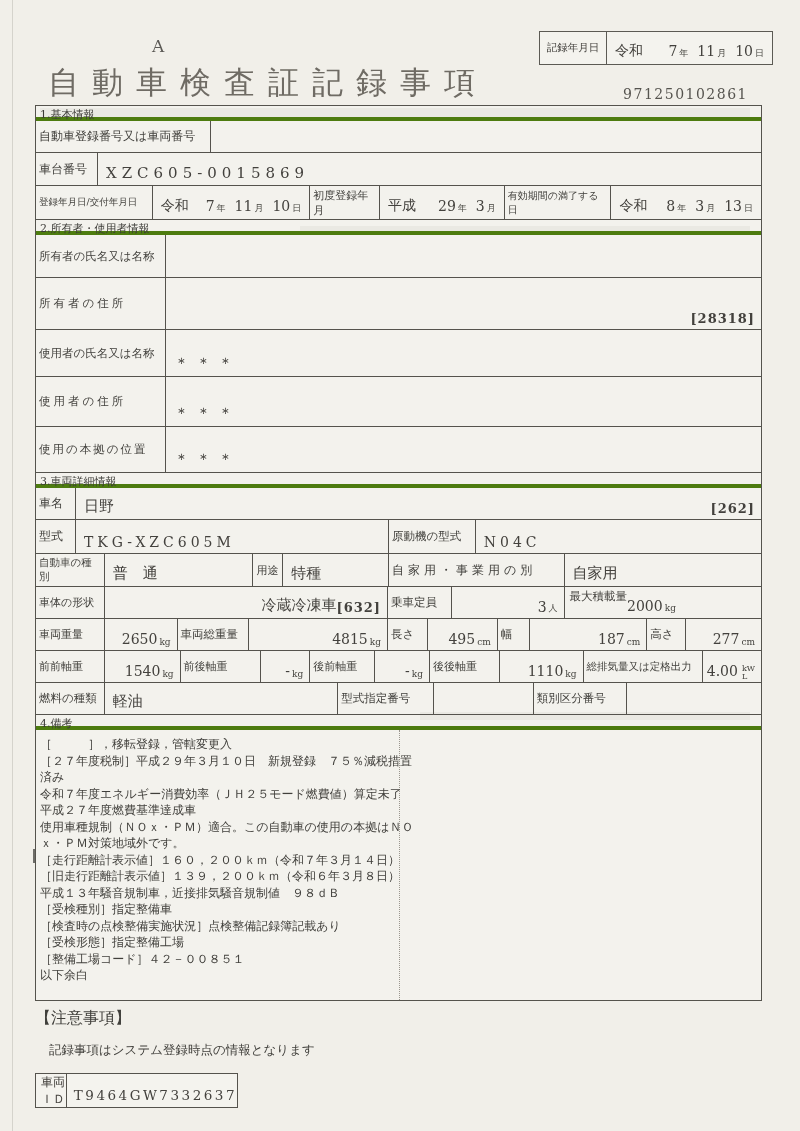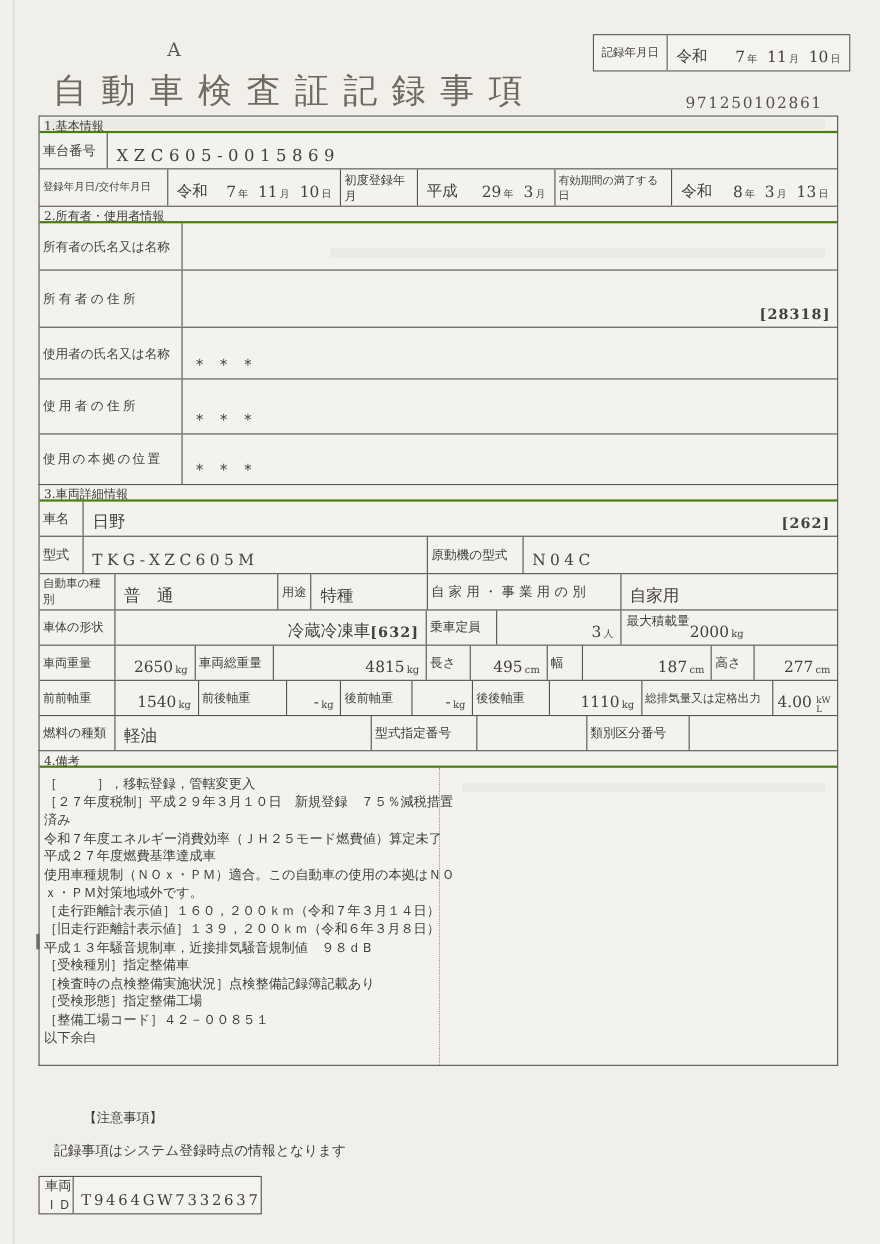--- a/index.html
+++ b/index.html
@@ -19,21 +19,21 @@
   
   .class-mark{position:absolute;left:152px;top:36px;font-size:17px;color:#5b5955;}
   .doc-title{position:absolute;left:48px;top:62px;font-size:31px;letter-spacing:13px;color:#6f6b64;white-space:nowrap;}
   .doc-number{position:absolute;left:600px;top:86px;width:148px;text-align:right;font-size:14px;letter-spacing:1.5px;color:#55534e;}
   .record-date-box{position:absolute;left:539px;top:31px;width:234px;height:34px;border:1px solid #5c5a54;display:flex;box-sizing:border-box;background:rgba(255,255,255,.25);}
   .record-date-box .lbl{width:67px;border-right:1px solid #5c5a54;font-size:10.5px;display:flex;align-items:center;justify-content:center;box-sizing:border-box;}
   
   .sheet{position:absolute;left:35px;top:105px;width:727px;}
   .tbl{border:1px solid #55534d;box-sizing:border-box;background:rgba(255,255,255,.18);}
   .tbl + .tbl{border-top:none;}
-  .bar{height:15px;font-size:11px;padding:1px 0 0 4px;box-sizing:border-box;border-bottom:2px solid #4d7c0f;color:#3d3c38;}
+  .bar{height:15px;font-size:11px;padding:1px 0 0 4px;box-sizing:border-box;border-bottom:4px solid #4d7c0f;color:#3d3c38;}
   .trow{display:flex;box-sizing:border-box;border-bottom:1px solid #55534d;}
   .trow:last-child{border-bottom:none;justify-content:center;}
   .cell{box-sizing:border-box;border-right:1px solid #55534d;display:flex;min-width:0;}
   .cell:last-child{border-right:none;}
   .lab{font-size:12px;align-items:center;padding:1px 3px;color:#403f3b;}
   .lab span{display:block;}
   .val{align-items:flex-end;padding:1px 6px 3px 8px;font-size:15px;}
   .val.right{justify-content:flex-end;padding-right:6px;}
   .val.between{justify-content:space-between;}
   .num{font-size:14px;}
@@ -53,21 +53,21 @@
   .f115{font-size:11.5px;}
   .stars{letter-spacing:7px;font-size:15px;}
   .stack{display:inline-flex;flex-direction:column;font-size:8px;line-height:8px;margin-left:4px;transform:translateY(2px);color:#45443f;}
   
   .remarks-box{position:relative;height:270px;box-sizing:border-box;}
   .remarks-divider{position:absolute;left:50%;top:0;bottom:0;border-left:1px dotted #9a968e;}
   .remarks-text{position:absolute;left:4px;top:6px;width:372px;}
   .remark-line{font-size:12px;line-height:16.5px;white-space:nowrap;color:#403f3b;}
   
   .footer{position:absolute;left:35px;top:1008px;width:727px;}
-  .notice-head{font-size:12px;color:#403f3b;margin-left:41px;}
+  .notice-head{font-size:16px;color:#403f3b;}
   .notice-text{font-size:12.5px;margin:13px 0 0 14px;color:#403f3b;}
   .vid-box{margin-top:14px;width:203px;height:35px;border:1px solid #55534d;display:flex;box-sizing:border-box;background:rgba(255,255,255,.25);}
   .vid-box .lbl{width:67px;border-right:1px solid #55534d;display:flex;align-items:center;padding-left:5px;font-size:12px;box-sizing:border-box;}
   .vid-box .vval{display:flex;align-items:flex-end;padding:0 0 4px 7px;font-size:13.5px;letter-spacing:2.5px;}
 </style>
 </head>
 <body>
 
 <div class="page">
 
@@ -89,20 +89,26 @@
       <span class="grp"><span class="num">11</span><span class="unit">月</span></span>
       <span class="grp"><span class="num">10</span><span class="unit">日</span></span>
     </div>
   </div>
 
   <div class="sheet">
 
     <div class="tbl">
       <div class="bar">1.基本情報</div>
 
+      <div class="trow" style="height:32px;">
+        <div class="cell lab" style="width:175px;">
+            <span>自動車登録番号又は車両番号</span>
+          </div>
+        <div class="cell val" style="flex:1;"></div>
+      </div>
 
       <div class="trow" style="height:33px;">
         <div class="cell lab" style="width:62px;">
             <span>車台番号</span>
           </div>
         <div class="cell val spread" style="flex:1;">XZC605-0015869</div>
       </div>
 
       <div class="trow" style="height:33px;">
         <div class="cell lab f95" style="width:117px;">

